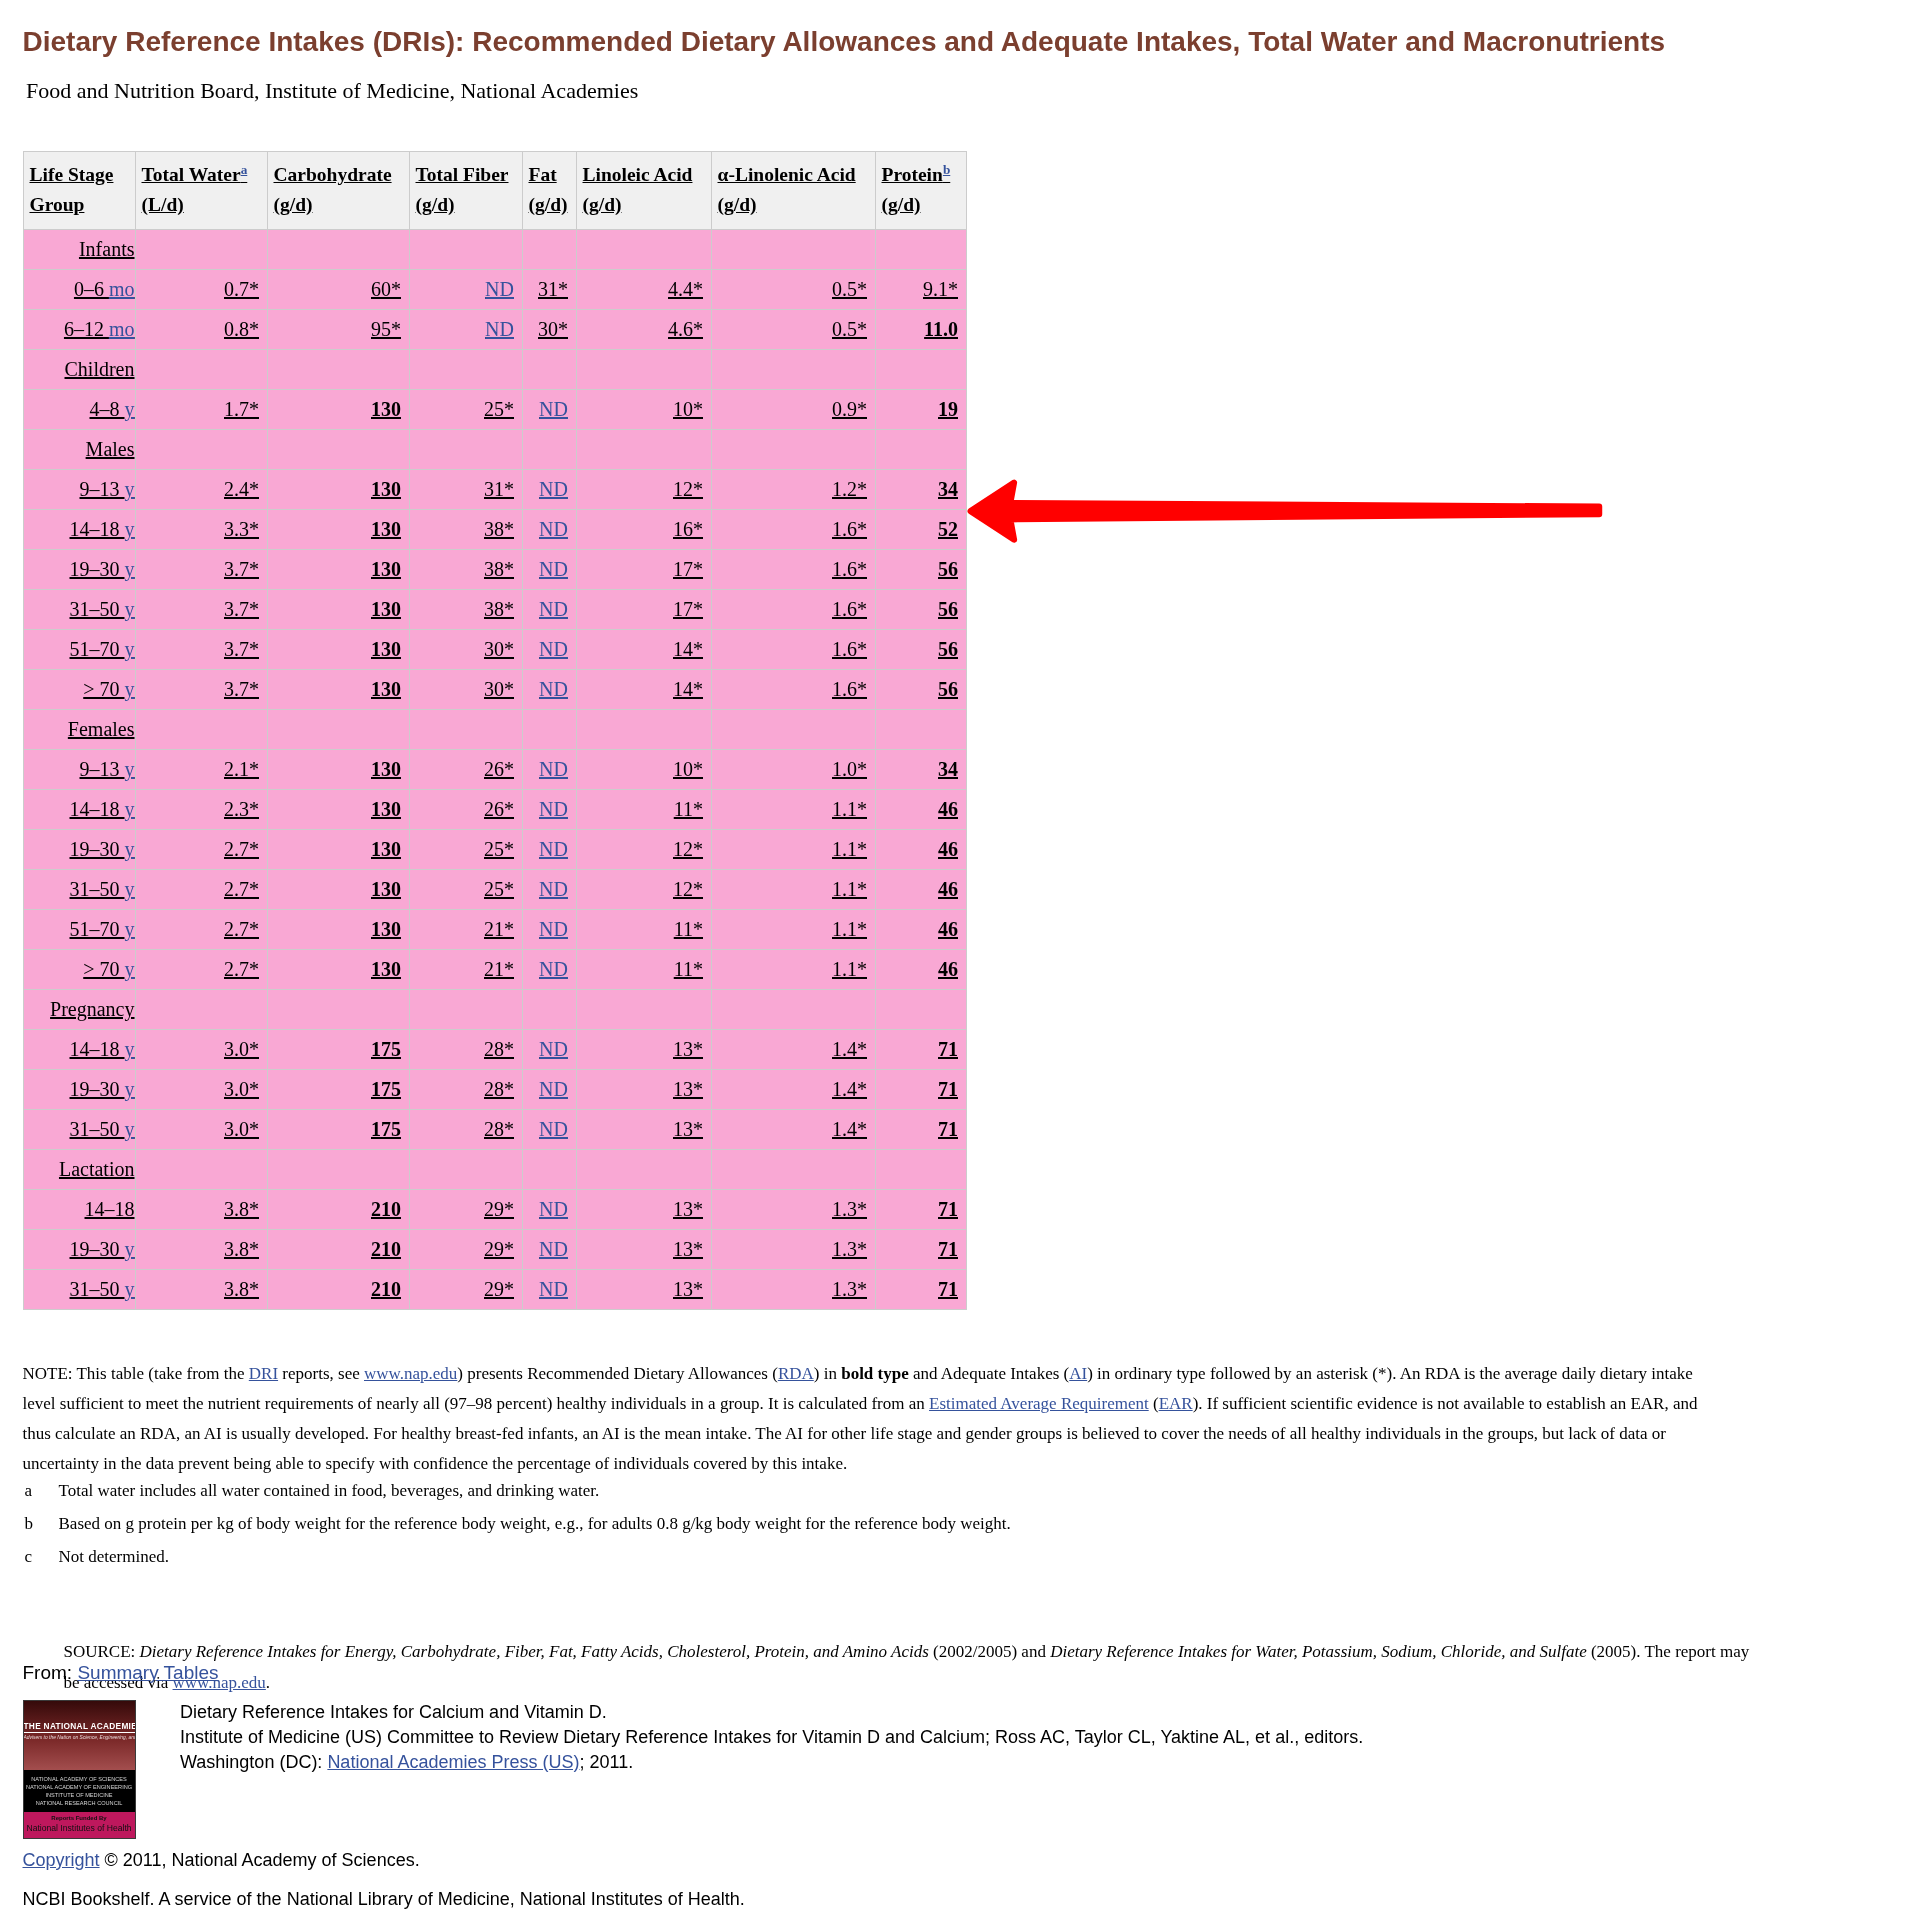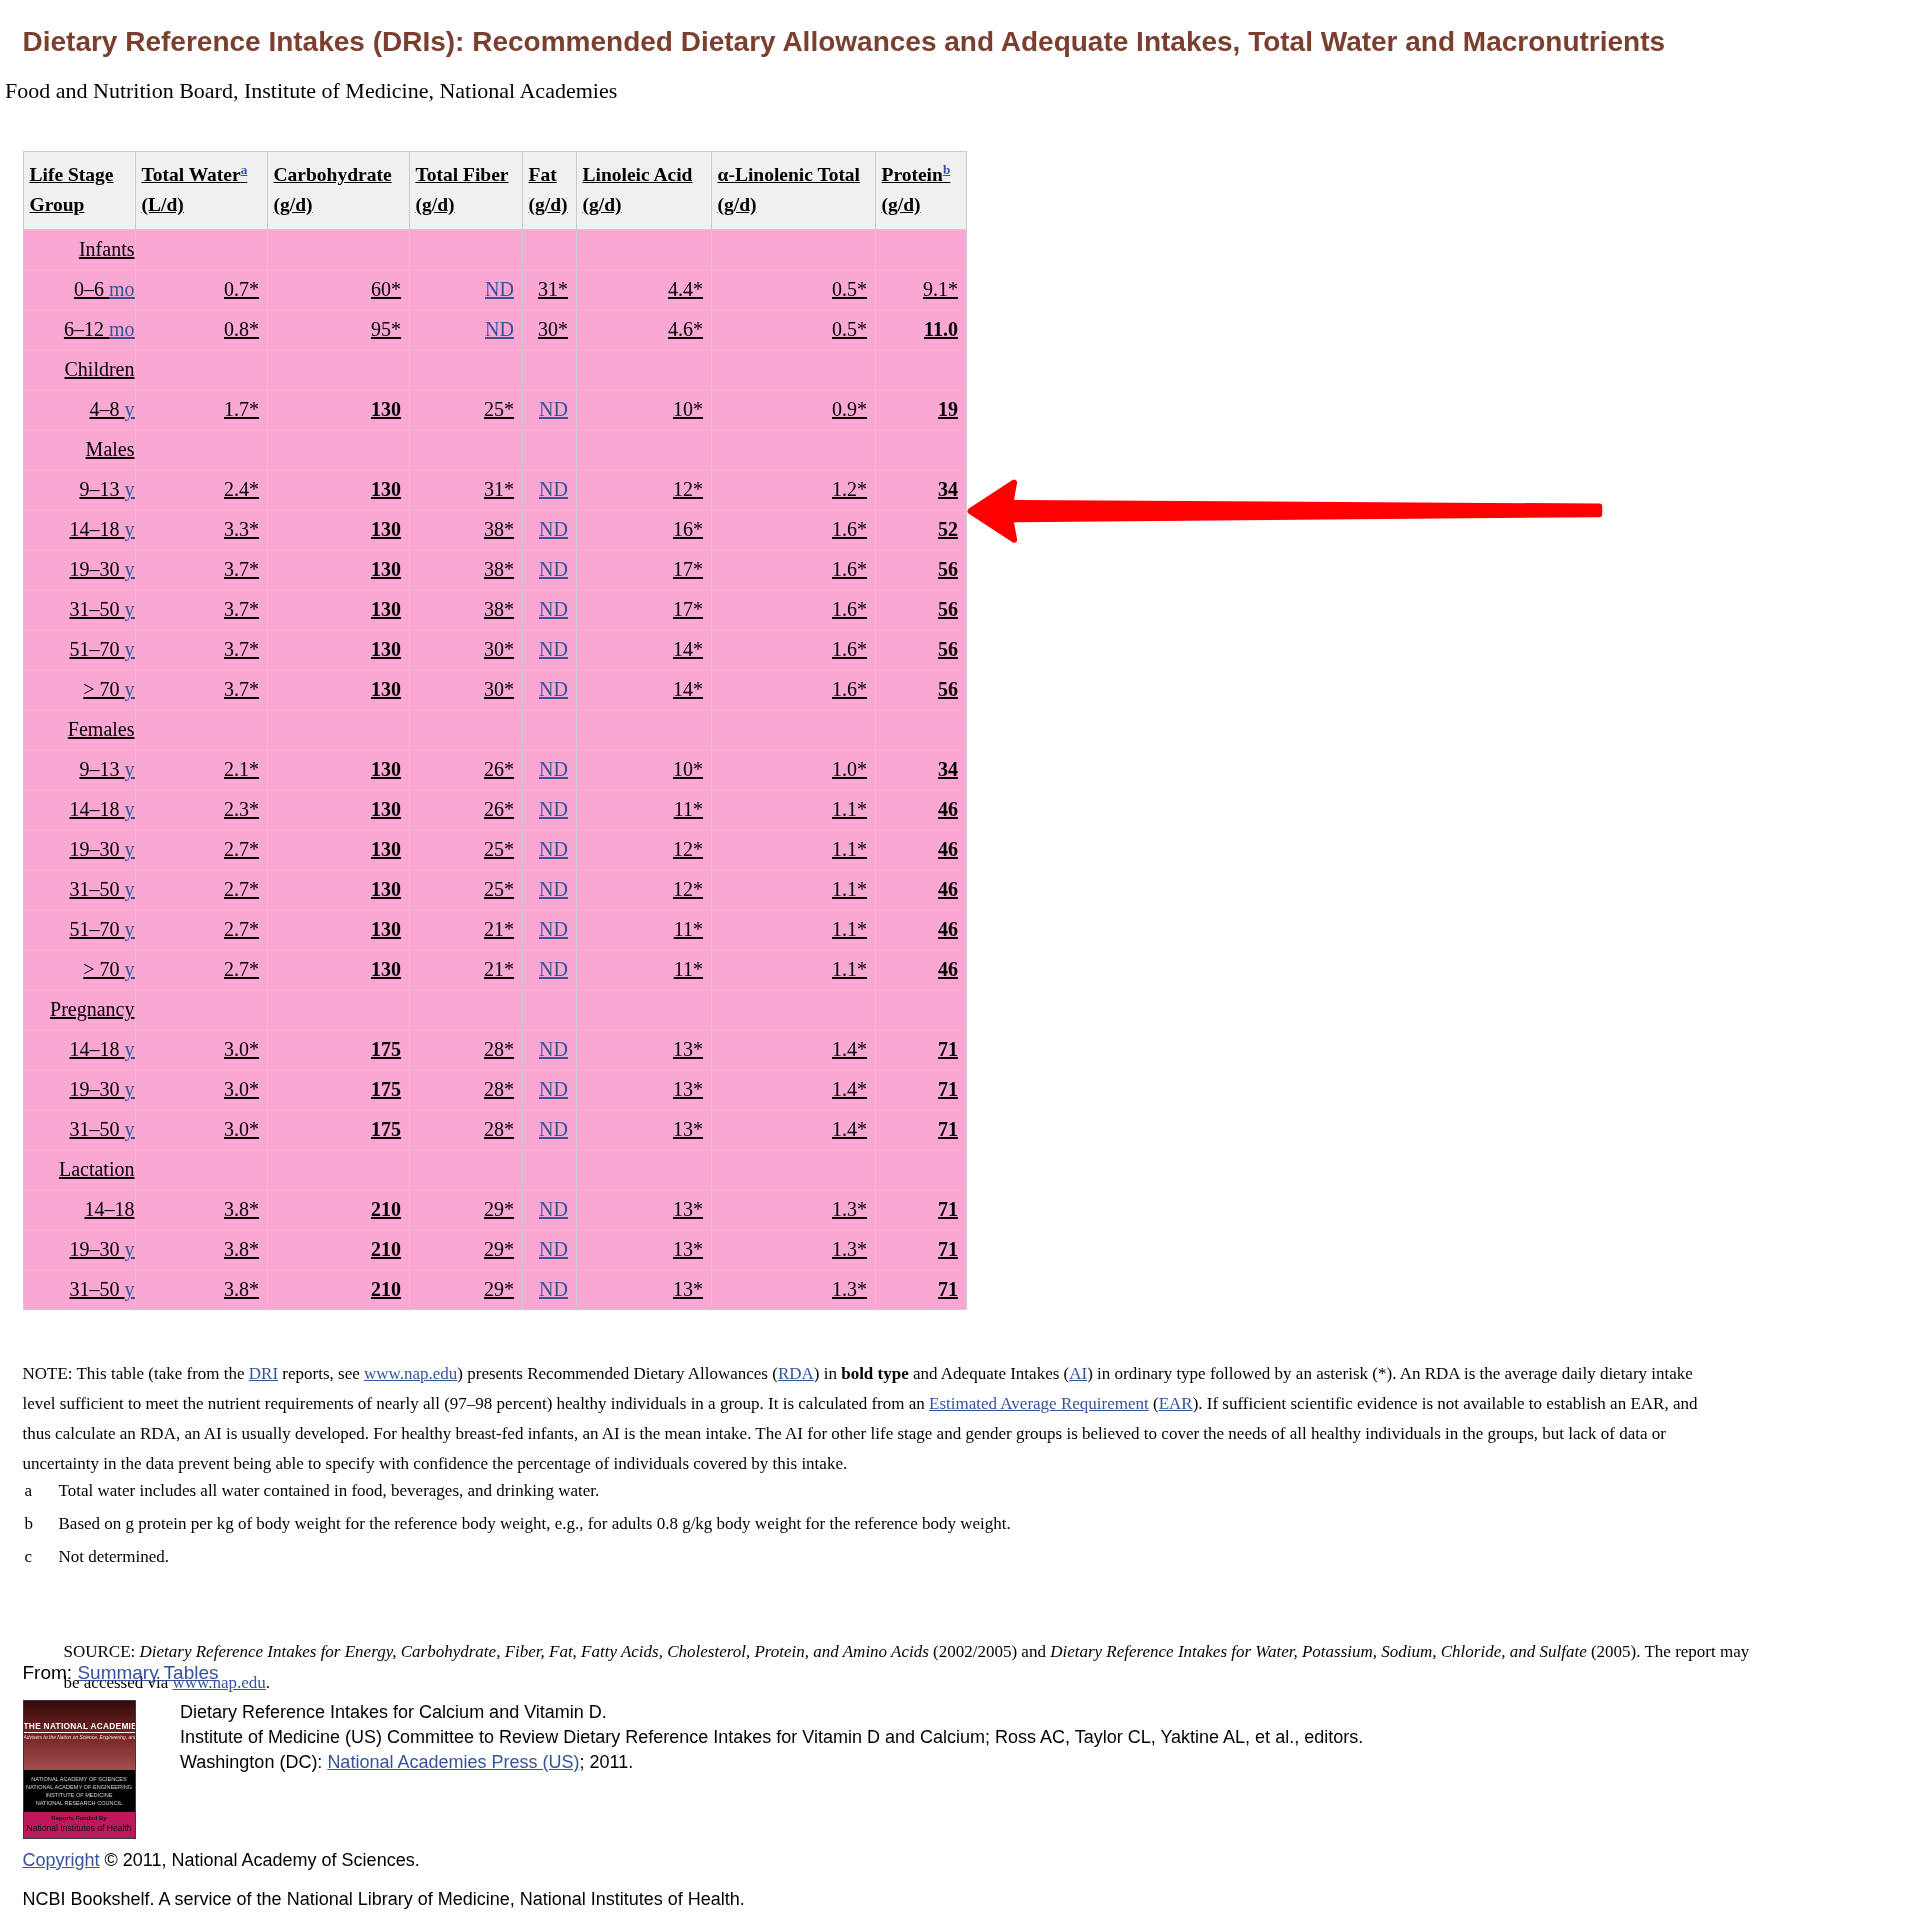--- a/index.html
+++ b/index.html
@@ -13,21 +13,21 @@
   .lnk{color:#35529c;text-decoration:underline;cursor:pointer;}
   .bd{font-weight:bold;}
   .it{font-style:italic;}
   sup{font-size:0.68em;line-height:0;}
 
   #page-title{
     position:absolute;left:22.5px;top:25.6px;width:1879px;
     font-family:"Liberation Sans","DejaVu Sans",sans-serif;
     font-weight:bold;font-size:28px;color:#7b3f2f;
   }
-  #subtitle{position:absolute;left:5px;top:78px;font-size:22px;}
+  #subtitle{position:absolute;left:26px;top:78px;font-size:22px;}
 
   
   #dri-table{
     position:absolute;left:22.5px;top:151px;width:943px;
     border-collapse:collapse;table-layout:fixed;background:#f9a8d4;
     font-size:20px;
     text-decoration:underline;
   }
   #dri-table th,#dri-table td{border:0.8px solid #ccc;}
   #dri-table th{
@@ -94,21 +94,21 @@
       <col style="width:91px">
   </colgroup>
   <thead>
     <tr id="dri-head">
         <th><span>Life Stage</span><br><span>Group</span></th>
         <th><span>Total Water</span><sup class="lnk">a</sup><br><span>(L/d)</span></th>
         <th><span>Carbohydrate</span><br><span>(g/d)</span></th>
         <th><span>Total Fiber</span><br><span>(g/d)</span></th>
         <th><span>Fat</span><br><span>(g/d)</span></th>
         <th><span>Linoleic Acid</span><br><span>(g/d)</span></th>
-        <th><span>α-Linolenic Total</span><br><span>(g/d)</span></th>
+        <th><span>α-Linolenic Acid</span><br><span>(g/d)</span></th>
         <th><span>Protein</span><sup class="lnk">b</sup><br><span>(g/d)</span></th>
       </tr>
   </thead>
   <tbody id="dri-body">
       <tr>
         <td class="c-label">Infants</td>
         <td></td>
         <td></td>
         <td></td>
         <td></td>

